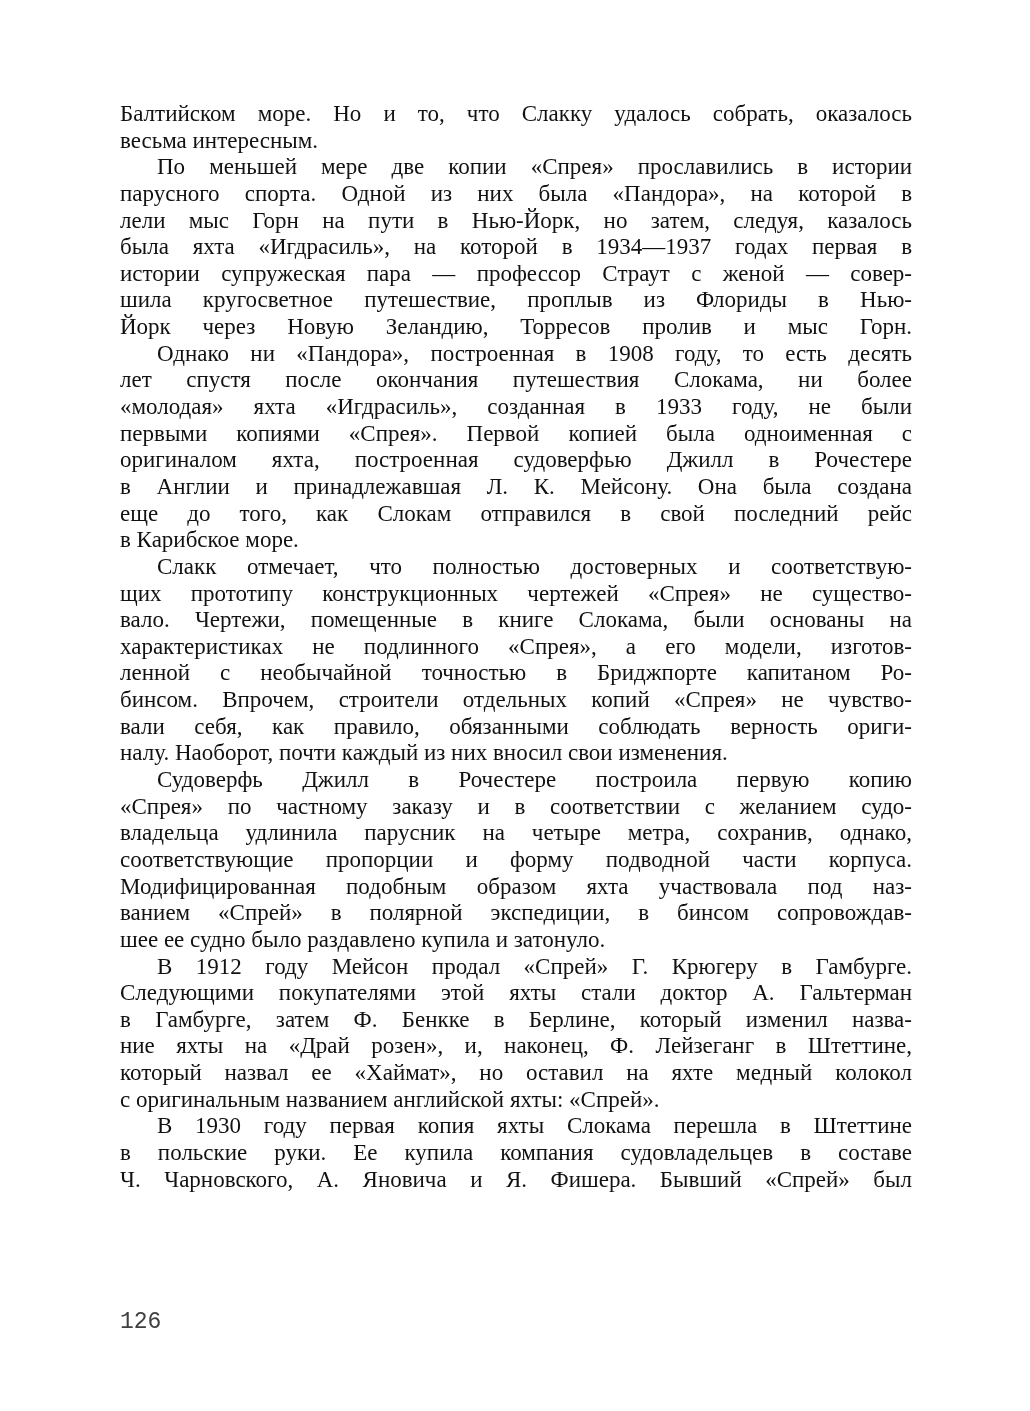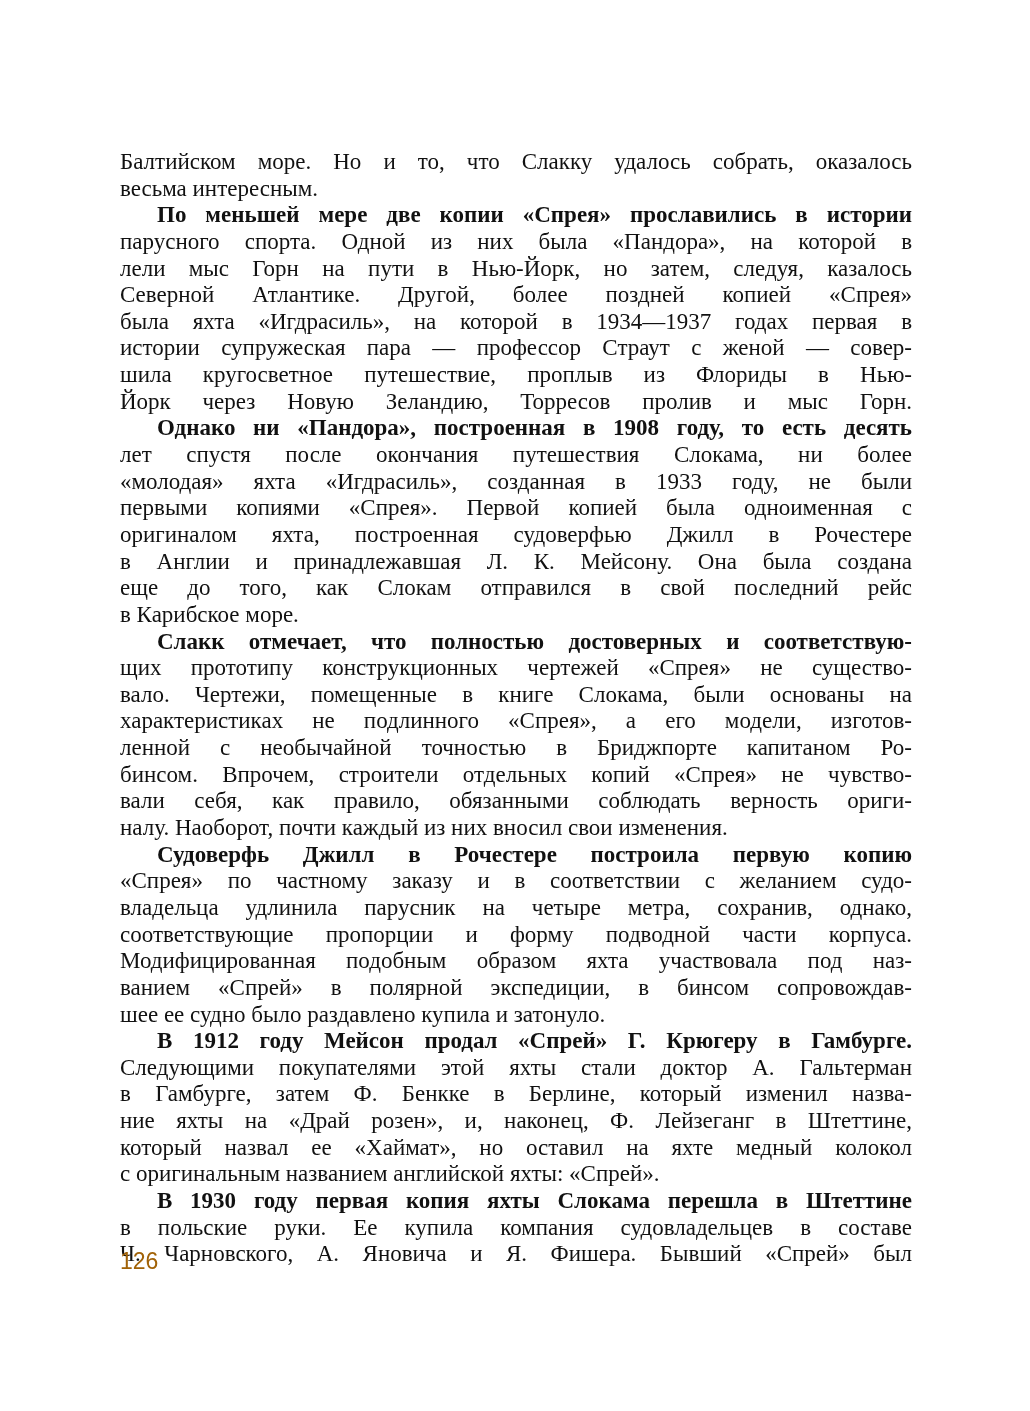--- a/index.html
+++ b/index.html
@@ -6,54 +6,52 @@
   body { width: 1030px; height: 1411px; position: relative; overflow: hidden; }
   .page {
     position: absolute;
     left: 120px;
     top: 101px;
     width: 792px;
     font-family: "Liberation Serif", "DejaVu Serif", serif;
     font-size: 23px;
     line-height: 26.65px;
     color: #111111;
-    margin-top: 48px;
   }
   .line {
     display: block;
     white-space: nowrap;
     text-align: justify;
     text-align-last: justify;
     height: 26.65px;
     overflow: visible;
   }
-  .line.indent { padding-left: 37px; font-weight: bold; }
+  .line.indent { padding-left: 37px; }
   .line.last { text-align-last: left; }
   .page-number {
     position: absolute;
     left: 120px;
-    top: 1248px;
-    font-family: Liberation Sans, sans-serif;
+    top: 1309px;
+    font-family: Liberation Mono, monospace;
     font-size: 23px;
-    color: #a16207;
+    color: #404040;
   }
 </style>
 </head>
 <body>
 
 <div class="page">
   <div>
     <span class="line">Балтийском море. Но и то, что Слакку удалось собрать, оказалось</span>
     <span class="line last">весьма интересным.</span>
   </div>
   <div>
     <span class="line indent">По меньшей мере две копии «Спрея» прославились в истории</span>
     <span class="line">парусного спорта. Одной из них была «Пандора», на которой в</span>
     <span class="line">лели мыс Горн на пути в Нью-Йорк, но затем, следуя, казалось</span>
-    <span class="line">Северной Атлантике. Другой, более поздней копией «Спрея»</span>
     <span class="line">была яхта «Игдрасиль», на которой в 1934—1937 годах первая в</span>
     <span class="line">истории супружеская пара — профессор Страут с женой — совер-</span>
     <span class="line">шила кругосветное путешествие, проплыв из Флориды в Нью-</span>
     <span class="line">Йорк через Новую Зеландию, Торресов пролив и мыс Горн.</span>
   </div>
   <div>
     <span class="line indent">Однако ни «Пандора», построенная в 1908 году, то есть десять</span>
     <span class="line">лет спустя после окончания путешествия Слокама, ни более</span>
     <span class="line">«молодая» яхта «Игдрасиль», созданная в 1933 году, не были</span>
     <span class="line">первыми копиями «Спрея». Первой копией была одноименная с</span>

